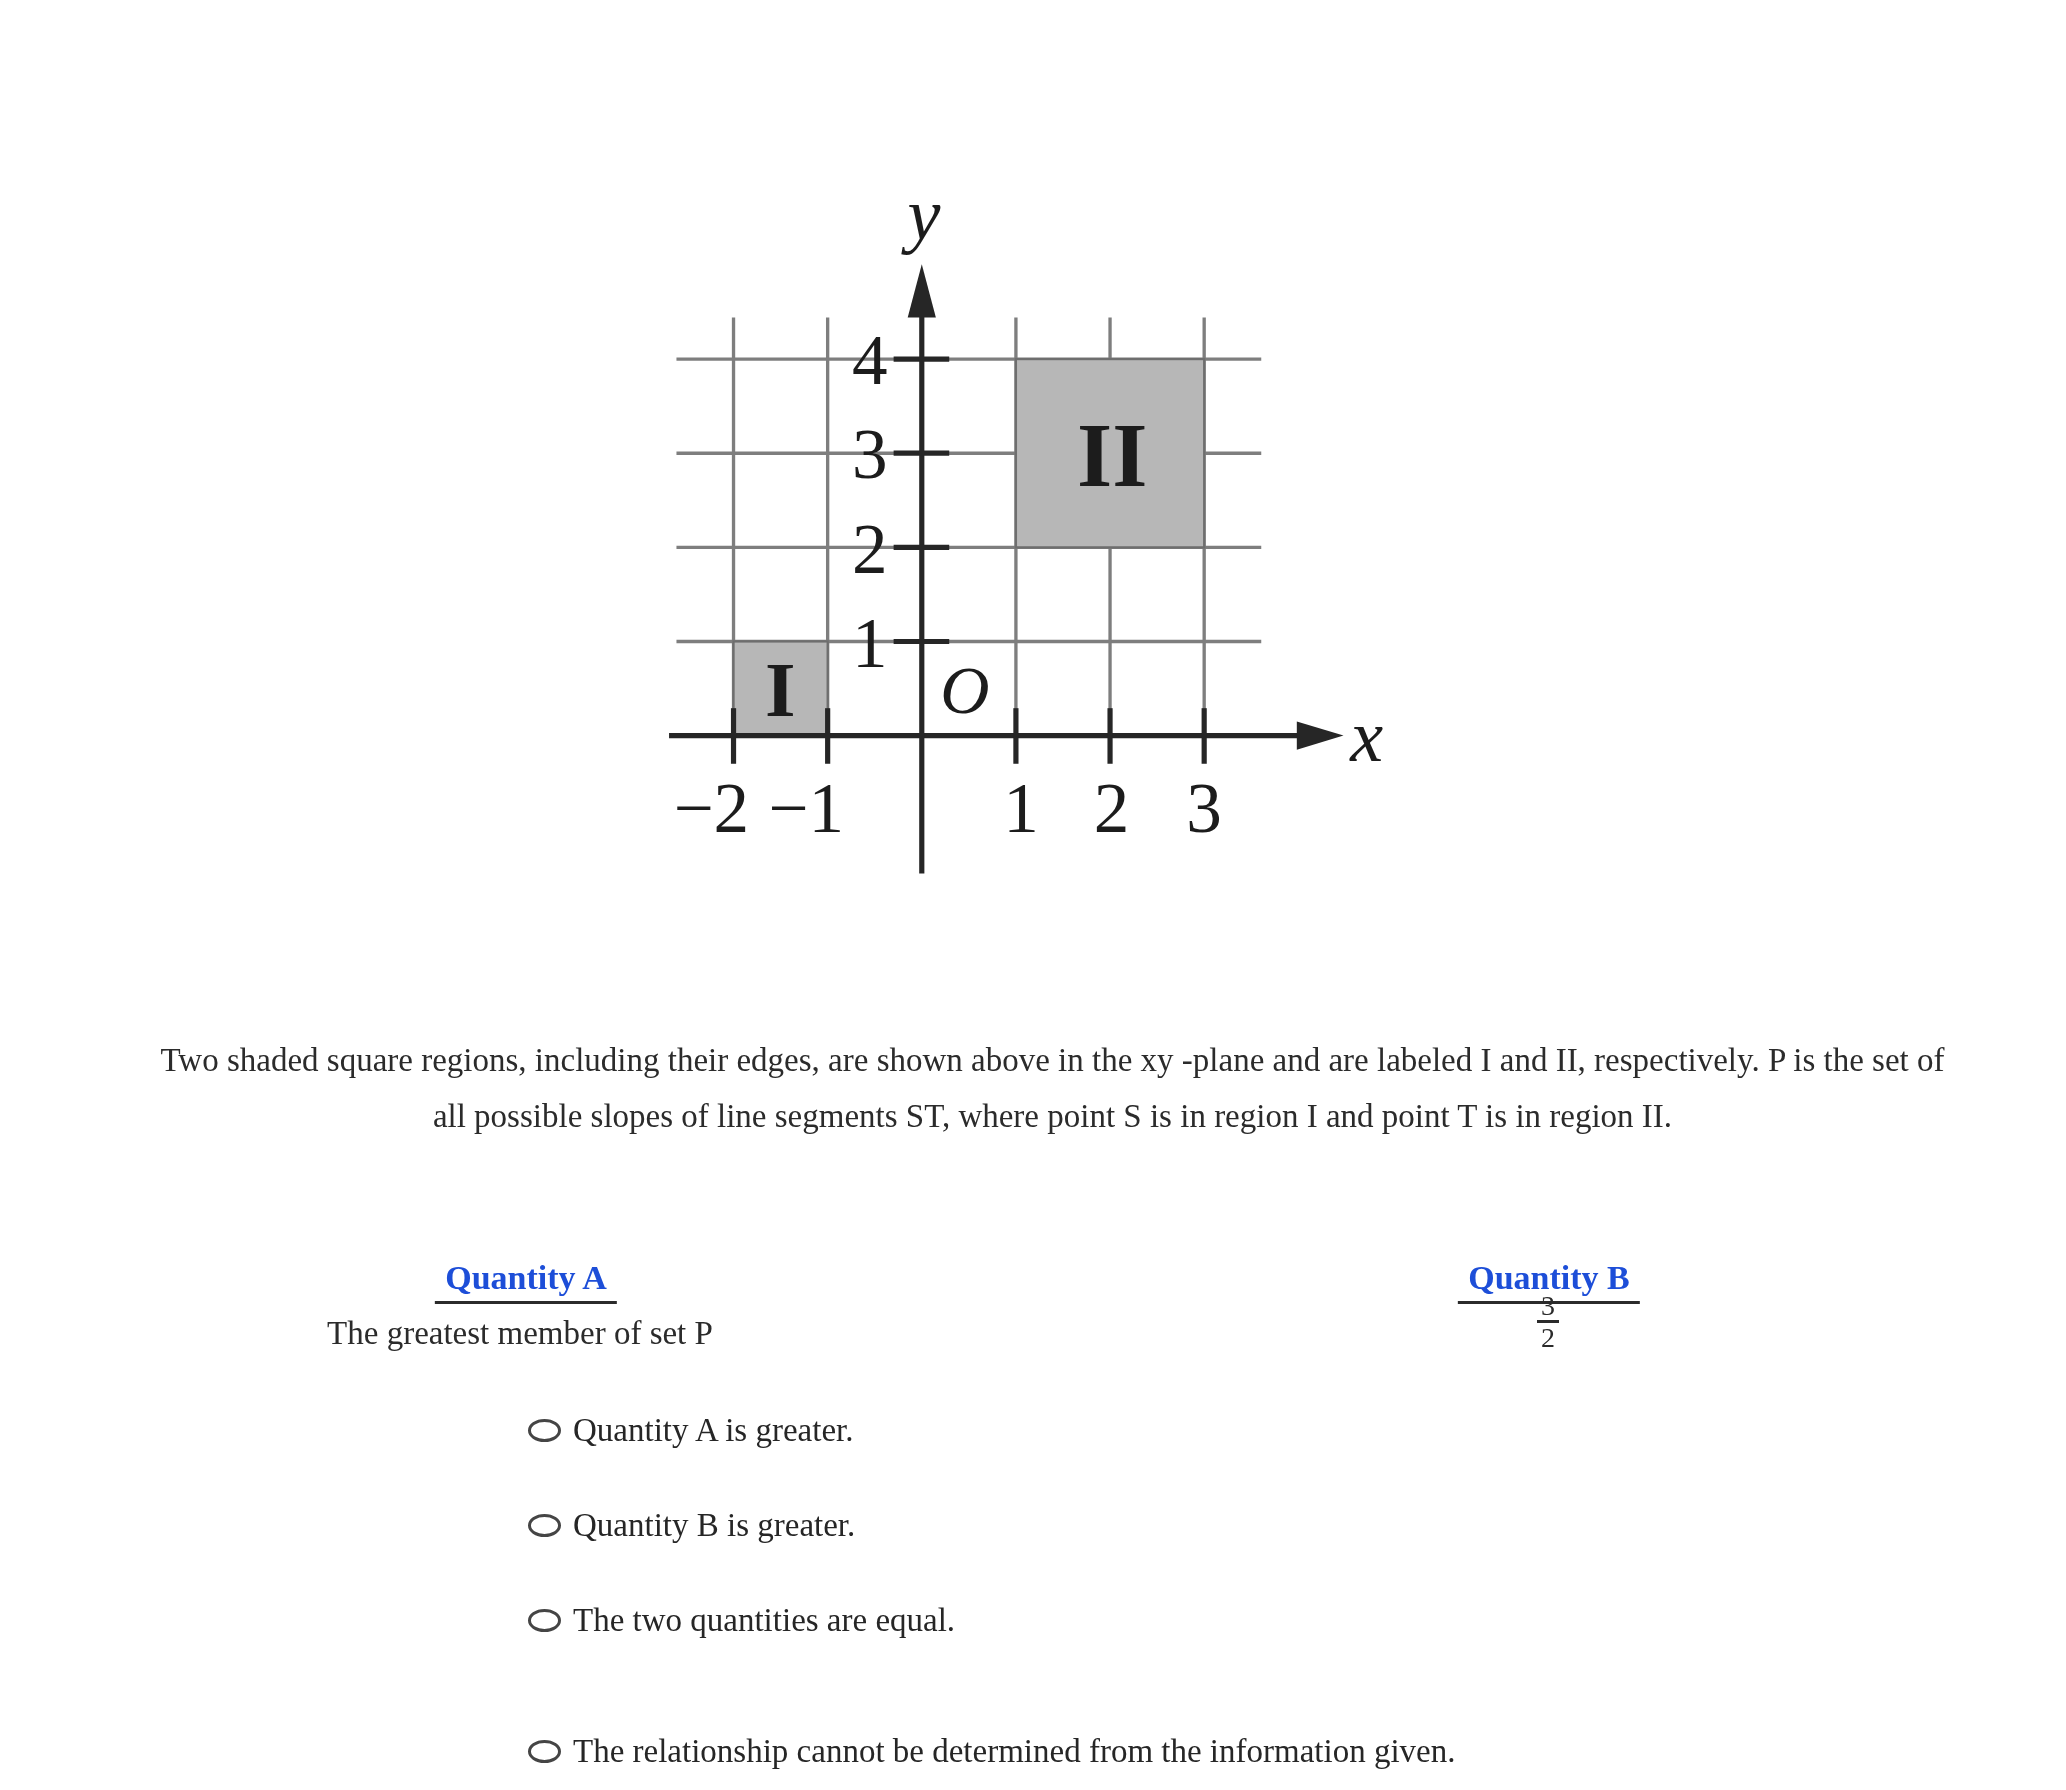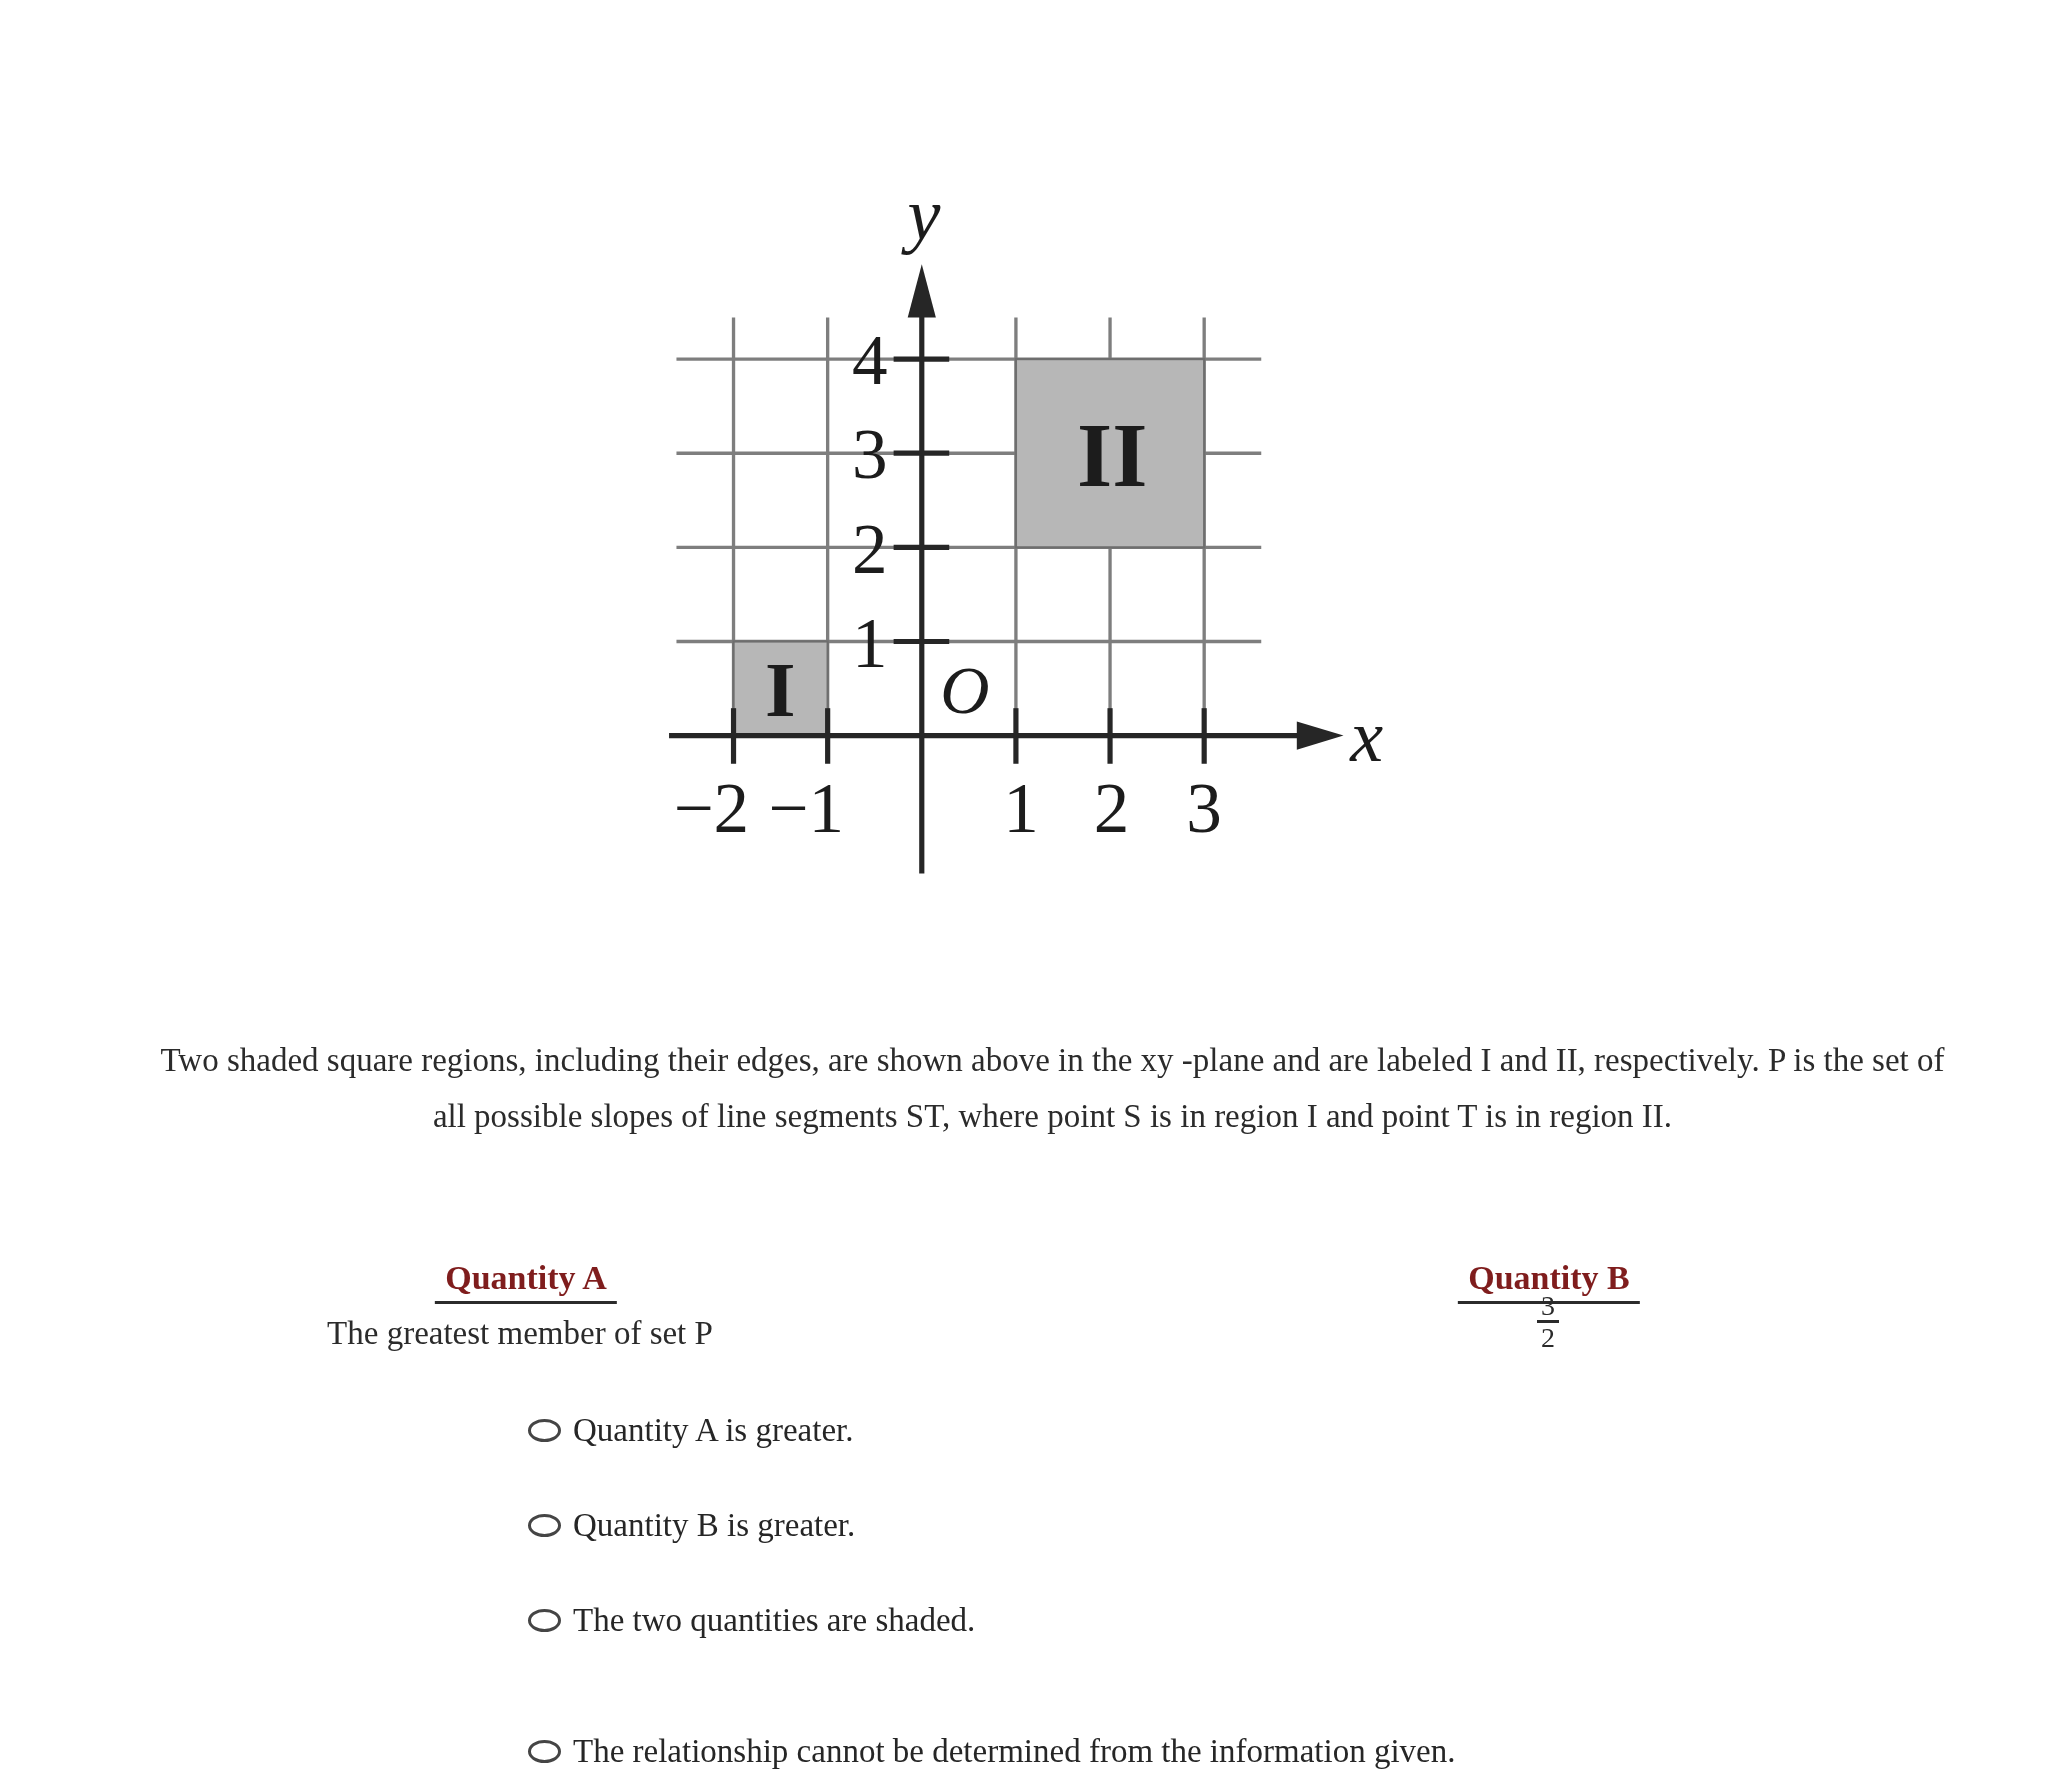--- a/index.html
+++ b/index.html
@@ -41,21 +41,21 @@
   
   .qty-title{
     position:absolute;
     top:1259px;
     transform:translateX(-50%);
     font-weight:bold;
     font-size:34px;
     white-space:nowrap;
     border-bottom:3.7px solid #2b2b2b;
     padding:0 10.4px 3.7px 10.4px;
-    color:#7f1d1d;
+    color:#1d4ed8;
   }
   .qty-a-title{left:526px;}
   .qty-b-title{left:1549px;}
   .qty-a-desc{
     position:absolute;
     left:520px;
     top:1315px;
     transform:translateX(-50%);
     font-size:33px;
     white-space:nowrap;
@@ -189,21 +189,21 @@
   <div class="option opt-1">
     <span class="radio"></span>
     <span class="opt-label">Quantity A is greater.</span>
   </div>
   <div class="option opt-2">
     <span class="radio"></span>
     <span class="opt-label">Quantity B is greater.</span>
   </div>
   <div class="option opt-3">
     <span class="radio"></span>
-    <span class="opt-label">The two quantities are shaded.</span>
+    <span class="opt-label">The two quantities are equal.</span>
   </div>
   <div class="option opt-4">
     <span class="radio"></span>
     <span class="opt-label">The relationship cannot be determined from the information given.</span>
   </div>
 
 </div>
 
 
 </body></html>

